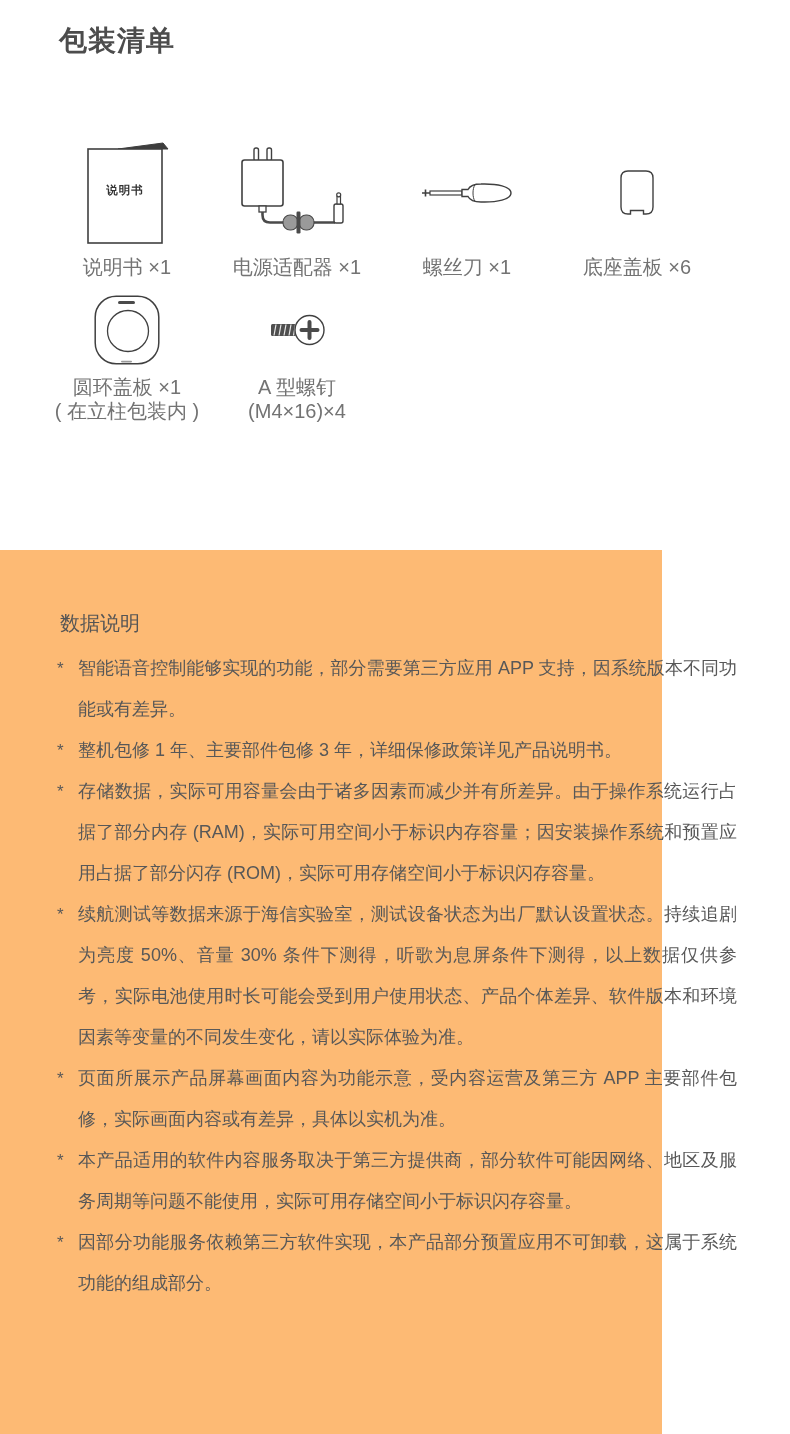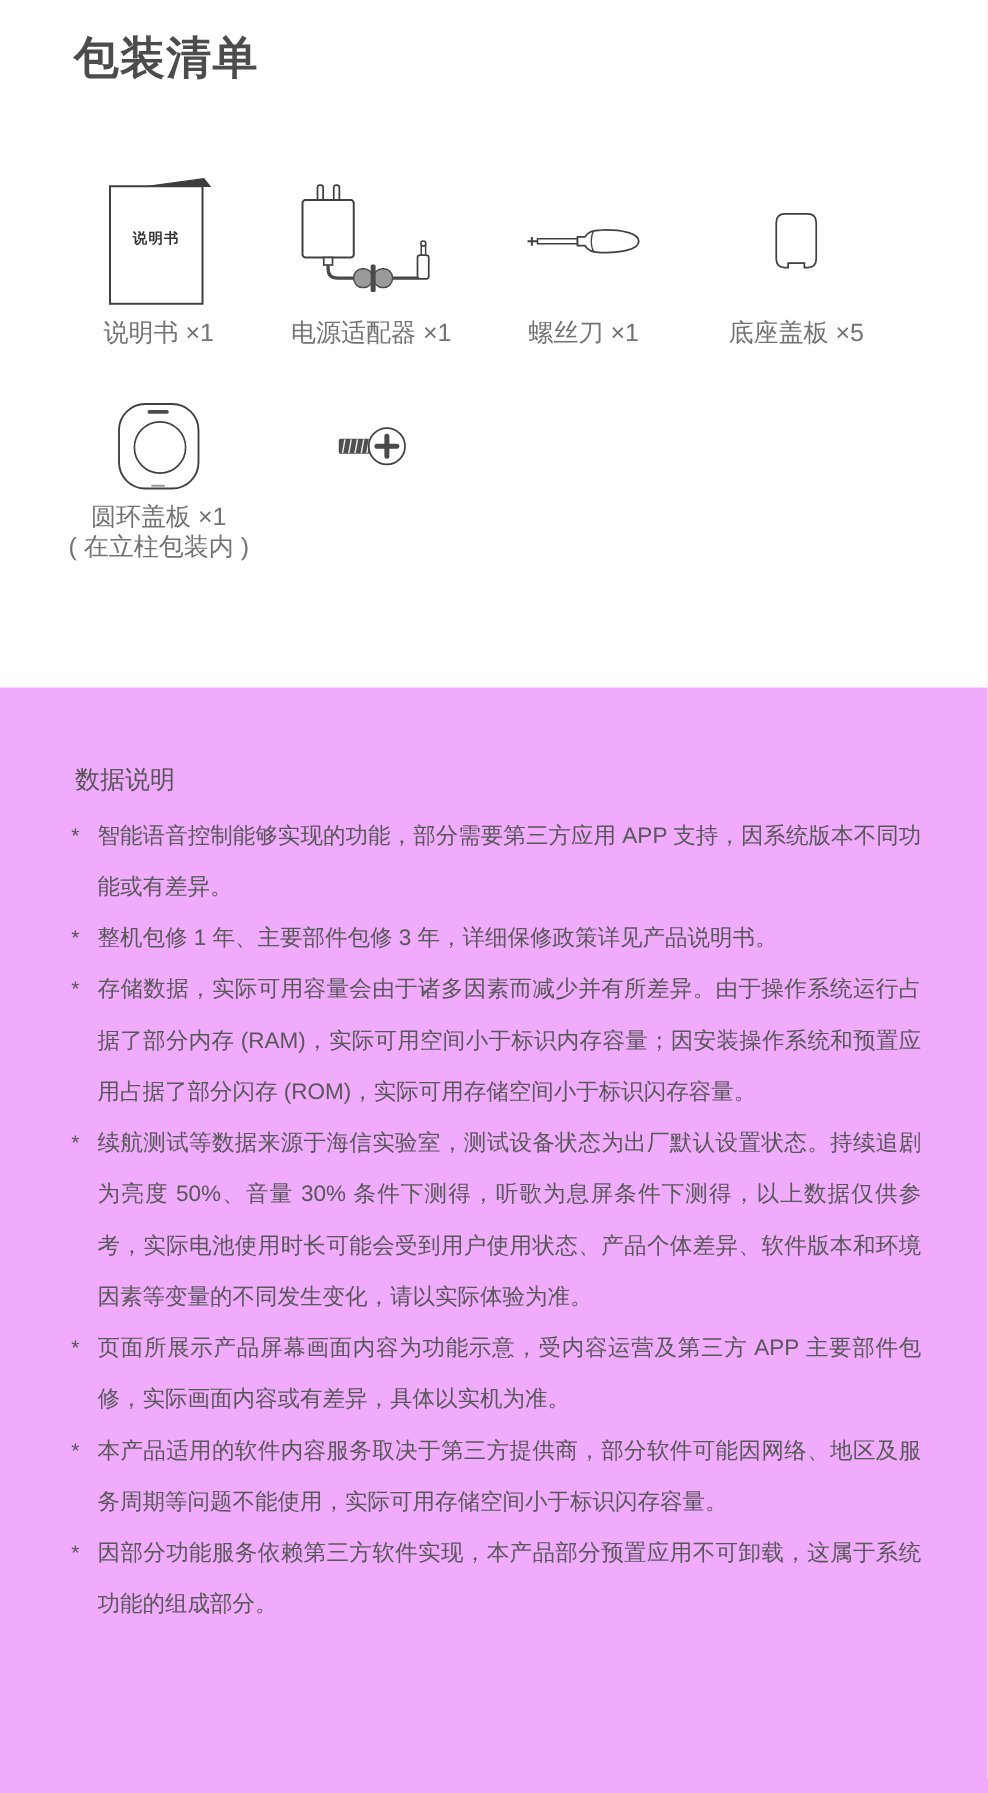--- a/index.html
+++ b/index.html
@@ -12,32 +12,32 @@
     width: 790px;
     height: 1434px;
     background: #ffffff;
     overflow: hidden;
     margin: 0 auto;
   }
   .page-title {
     position: absolute;
     left: 59px;
     top: 22px;
-    font-size: 36px;
+    font-size: 28px;
     font-weight: bold;
     letter-spacing: 1px;
     color: #4c4c4c;
   }
   .items-row {
     position: absolute;
     left: 42px;
     display: flex;
   }
   .row1 { top: 140px; }
-  .row2 { top: 322px; }
+  .row2 { top: 295px; }
   .pack-item {
     width: 170px;
     flex: none;
     text-align: center;
   }
   .icon-box {
     display: flex;
     align-items: center;
   }
   .row1 .icon-box { height: 105px; }
@@ -54,23 +54,23 @@
   .manual-text {
     font-size: 11.5px;
     font-weight: 600;
     fill: #333333;
     letter-spacing: 1px;
   }
   .notes-section {
     position: absolute;
     left: 0;
     top: 550px;
-    width: 790px;
+    width: 662px;
     height: 884px;
-    background: #f0abfc;
+    background: #fdba74;
   }
   .notes-title {
     position: absolute;
     left: 60px;
     top: 60px;
     font-size: 20px;
     color: #555555;
   }
   .notes-list {
     position: absolute;
@@ -145,21 +145,21 @@
       </div>
       <div class="pack-label">螺丝刀 ×1</div>
     </div>
 
     <div class="pack-item">
       <div class="icon-box">
         <svg width="34" height="46" viewBox="0 0 34 46">
           <path d="M8,1 H26 Q33,1 33,8 V37 Q33,44 26,44 H23.5 V40.5 H10.5 V44 H8 Q1,44 1,37 V8 Q1,1 8,1 Z" class="ln" stroke-width="1.4"></path>
         </svg>
       </div>
-      <div class="pack-label">底座盖板 ×5</div>
+      <div class="pack-label">底座盖板 ×6</div>
     </div>
 
   </div>
 
   <div class="items-row row2">
 
     <div class="pack-item">
       <div class="icon-box">
         <svg width="66" height="70" viewBox="0 0 66 70">
           <rect x="1.2" y="1.2" width="63.6" height="67.6" rx="21" class="ln" stroke-width="1.5"></rect>
@@ -176,20 +176,24 @@
 
     <div class="pack-item">
       <div class="icon-box">
         <svg width="55" height="32" viewBox="0 0 55 32">
           <rect x="1" y="10" width="25" height="12" rx="1.5" fill="#4f4f4f"></rect>
           <path d="M6,10.5 L4,21.5 M11,10.5 L9,21.5 M16,10.5 L14,21.5 M21,10.5 L19,21.5 M25.5,10.5 L23.5,21.5" stroke="#e8e8e8" stroke-width="1.2" fill="none"></path>
           <circle cx="39.5" cy="16" r="14.5" class="ln" stroke-width="1.4"></circle>
           <path d="M39.5,8 V24 M31.5,16 H47.5" stroke="#4a4a4a" stroke-width="4" stroke-linecap="round" fill="none"></path>
         </svg>
       </div>
+      <div class="pack-label">
+        <div>A 型螺钉</div>
+        <div>(M4×16)×4</div>
+      </div>
     </div>
 
 
   </div>
 
   <div class="notes-section">
     <div class="notes-title">数据说明</div>
     <div class="notes-list">
       <div class="note">
         <span class="note-marker">*</span>

